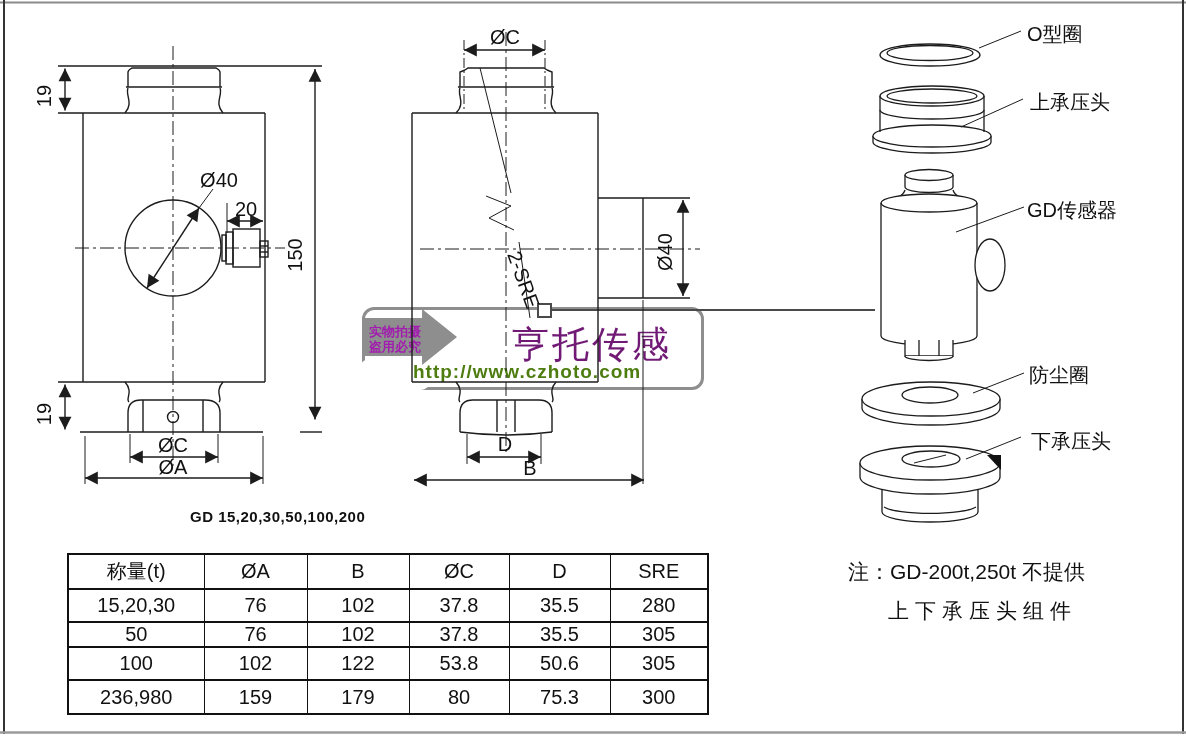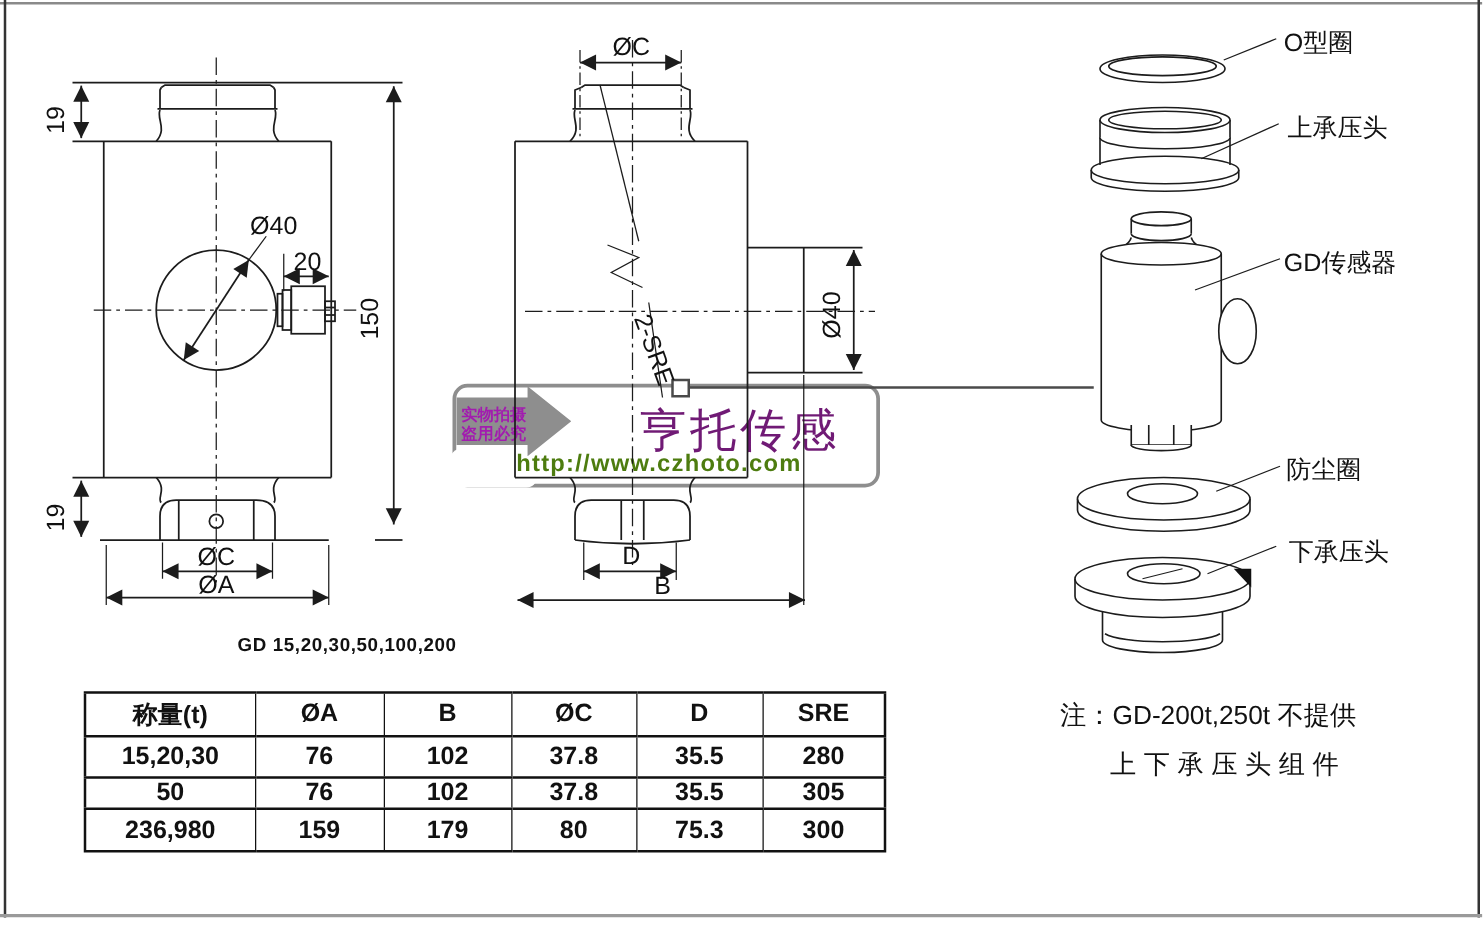--- a/index.html
+++ b/index.html
@@ -17,21 +17,21 @@
   .wm-url{left:413px;top:361px;font-size:19px;font-weight:bold;color:#4d7c0f;letter-spacing:1px;}
   
   #linework{z-index:2;left:0;top:0;pointer-events:none;}
   
   #title{z-index:3;left:190px;top:508px;font-size:15px;font-weight:bold;letter-spacing:0.5px;}
   #note{z-index:3;left:848px;top:558px;font-size:21px;}
   #note .n2{margin-top:11px;margin-left:40px;letter-spacing:6px;}
   #spec-table{z-index:3;left:67px;top:553px;border-collapse:collapse;table-layout:fixed;
               font-size:20px;text-align:center;background:#fff;}
   #spec-table td,#spec-table th{border:1.6px solid #111;border-top-width:2px;border-bottom-width:2px;
-              font-weight:bold;padding:0;overflow:hidden;white-space:nowrap;}
+              font-weight:normal;padding:0;overflow:hidden;white-space:nowrap;}
   #spec-table{border:2px solid #111;}
   svg text{font-family:"Liberation Sans","DejaVu Sans",sans-serif;}
 </style>
 </head>
 <body>
 
 <div id="watermark">
   <div class="abs wm-band"></div>
   <div class="abs wm-tail"></div>
   <div class="abs wm-arrow"></div>
@@ -270,20 +270,28 @@
     <td>280</td>
   </tr>
   <tr style="height:16px">
     <td>50</td>
     <td>76</td>
     <td>102</td>
     <td>37.8</td>
     <td>35.5</td>
     <td>305</td>
   </tr>
+  <tr style="height:33px">
+    <td>100</td>
+    <td>102</td>
+    <td>122</td>
+    <td>53.8</td>
+    <td>50.6</td>
+    <td>305</td>
+  </tr>
   <tr style="height:34px">
     <td>236,980</td>
     <td>159</td>
     <td>179</td>
     <td>80</td>
     <td>75.3</td>
     <td>300</td>
   </tr>
 </tbody>
   </table>

